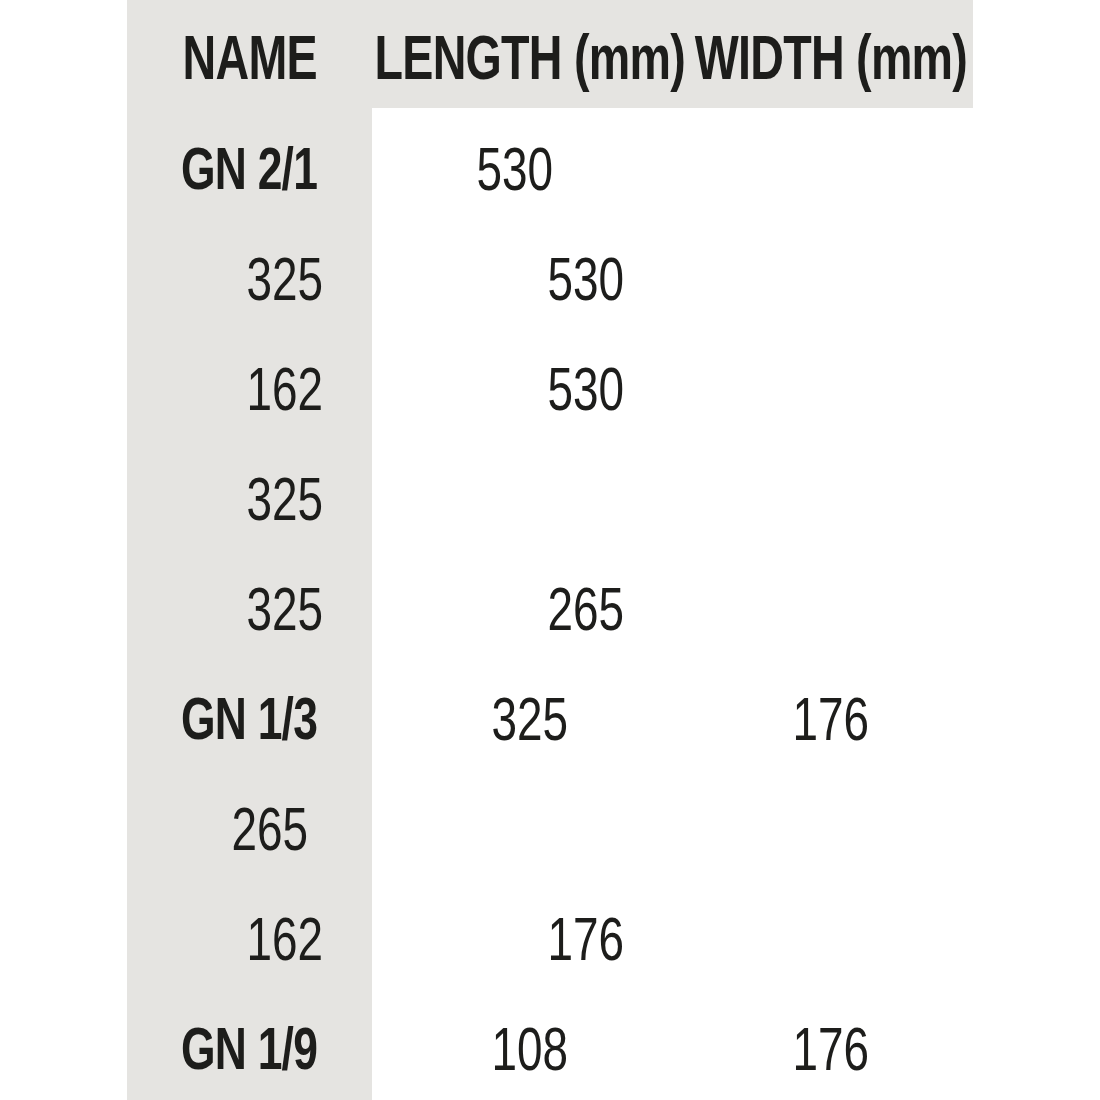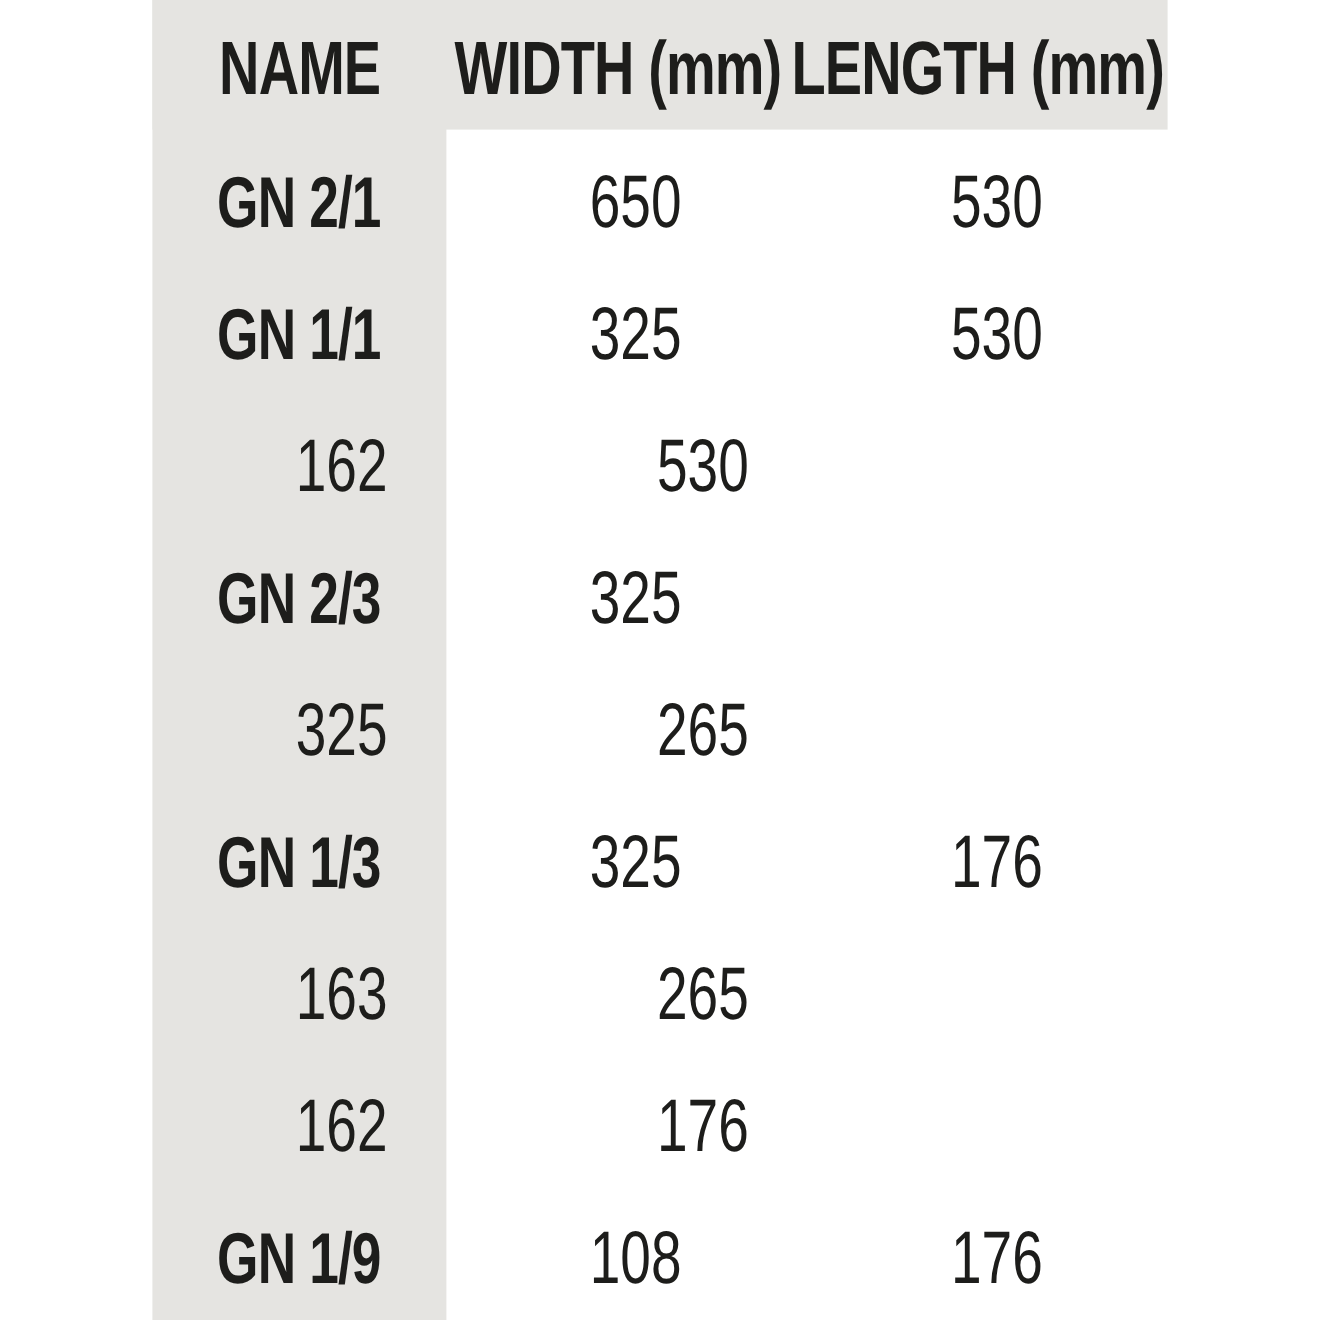--- a/index.html
+++ b/index.html
@@ -55,63 +55,54 @@
 <body>
 
 <div class="stage">
   <div class="name-col-band"></div>
   <div class="header-band"></div>
 
   <div class="header-row">
     <div class="cell name">
       <span class="t hdr-t">NAME</span>
     </div>
+    <div class="cell len">
+      <span class="t hdr-t">LENGTH (mm)</span>
+    </div>
     <div class="cell wid">
       <span class="t hdr-t">WIDTH (mm)</span>
-    </div>
-    <div class="cell len">
-      <span class="t hdr-t">LENGTH (mm)</span>
     </div>
   </div>
 
   <div class="rows">
     <div class="row">
       <div class="cell name">
           <span class="t name-t">GN 2/1</span>
         </div>
-      <div class="cell len">
-          <span class="t num-t">650</span>
-        </div>
       <div class="cell wid">
           <span class="t num-t">530</span>
         </div>
     </div>
     <div class="row">
-      <div class="cell name">
-          <span class="t name-t">GN 1/1</span>
-        </div>
       <div class="cell len">
           <span class="t num-t">325</span>
         </div>
       <div class="cell wid">
           <span class="t num-t">530</span>
         </div>
     </div>
     <div class="row">
       <div class="cell len">
           <span class="t num-t">162</span>
         </div>
       <div class="cell wid">
           <span class="t num-t">530</span>
         </div>
     </div>
     <div class="row">
-      <div class="cell name">
-          <span class="t name-t">GN 2/3</span>
-        </div>
       <div class="cell len">
           <span class="t num-t">325</span>
         </div>
     </div>
     <div class="row">
       <div class="cell len">
           <span class="t num-t">325</span>
         </div>
       <div class="cell wid">
           <span class="t num-t">265</span>
@@ -122,23 +113,20 @@
           <span class="t name-t">GN 1/3</span>
         </div>
       <div class="cell len">
           <span class="t num-t">325</span>
         </div>
       <div class="cell wid">
           <span class="t num-t">176</span>
         </div>
     </div>
     <div class="row">
-      <div class="cell len">
-          <span class="t num-t">163</span>
-        </div>
       <div class="cell wid">
           <span class="t num-t">265</span>
         </div>
     </div>
     <div class="row">
       <div class="cell len">
           <span class="t num-t">162</span>
         </div>
       <div class="cell wid">
           <span class="t num-t">176</span>

